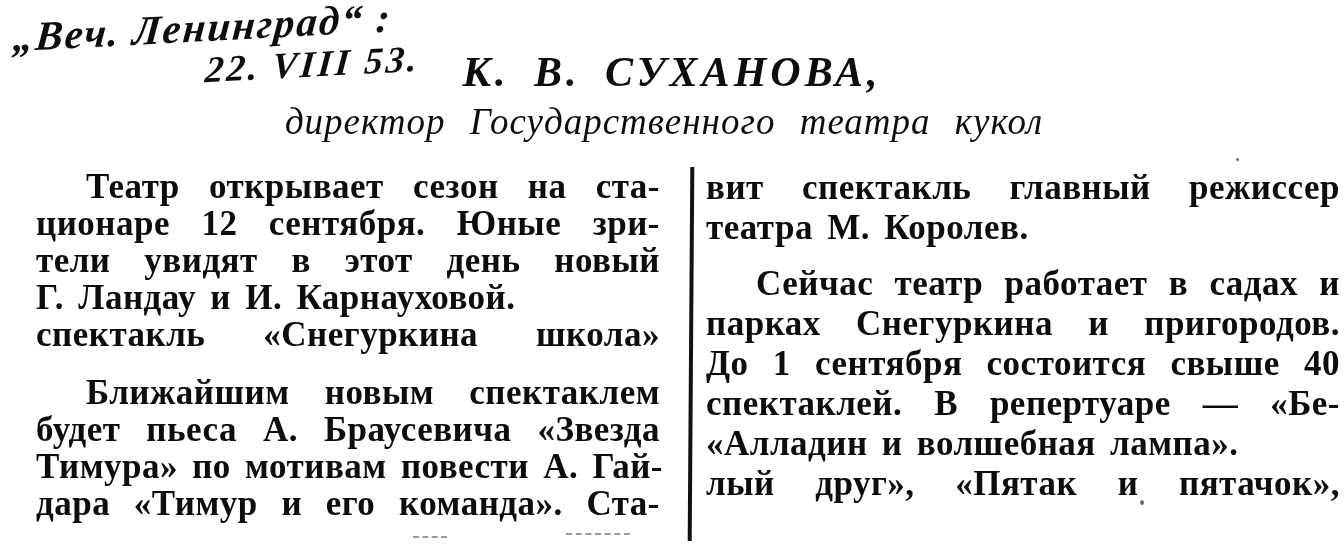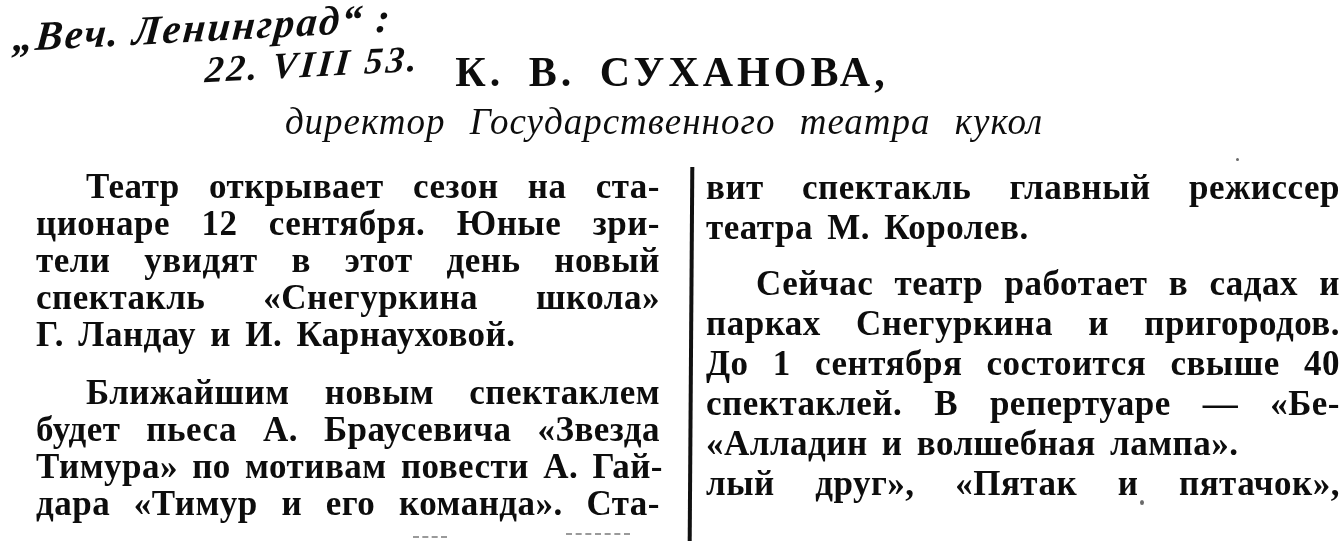--- a/index.html
+++ b/index.html
@@ -41,20 +41,21 @@
     transform: skewX(-8deg);
   }
   
   .headline {
     position: absolute;
     top: 48px;
     left: 160px;
     width: 1024px;
     text-align: center;
     font-size: 42px;
+    font-style: italic;
     font-weight: 700;
     letter-spacing: 4px;
     word-spacing: 10px;
   }
   .subhead {
     position: absolute;
     top: 100px;
     left: 92px;
     width: 1144px;
     text-align: center;
@@ -115,22 +116,22 @@
   </div>
 
   <div class="headline">К. В. СУХАНОВА,</div>
 
   <div class="subhead">директор Государственного театра кукол</div>
 
   <div class="column left">
       <div class="line indent">Театр открывает сезон на ста-</div>
       <div class="line">ционаре 12 сентября. Юные зри-</div>
       <div class="line">тели увидят в этот день новый</div>
+      <div class="line nojust">Г. Ландау и И. Карнауховой.</div>
       <div class="line">спектакль «Снегуркина школа»</div>
-      <div class="line nojust">Г. Ландау и И. Карнауховой.</div>
       <div class="line indent pgap">Ближайшим новым спектаклем</div>
       <div class="line">будет пьеса А. Браусевича «Звезда</div>
       <div class="line">Тимура» по мотивам повести А. Гай-</div>
       <div class="line">дара «Тимур и его команда». Ста-</div>
     </div>
 
   <div class="divider"></div>
 
   <div class="column right">
       <div class="line">вит спектакль главный режиссер</div>

